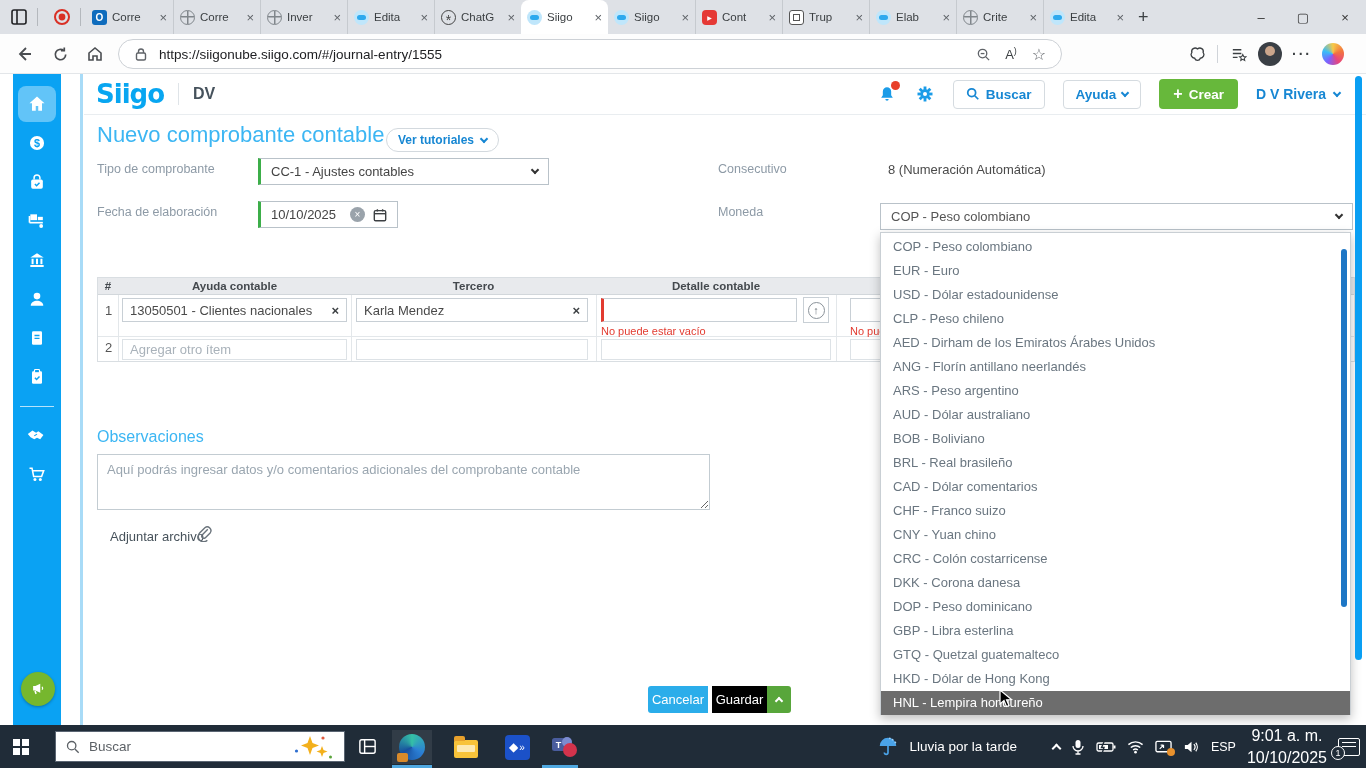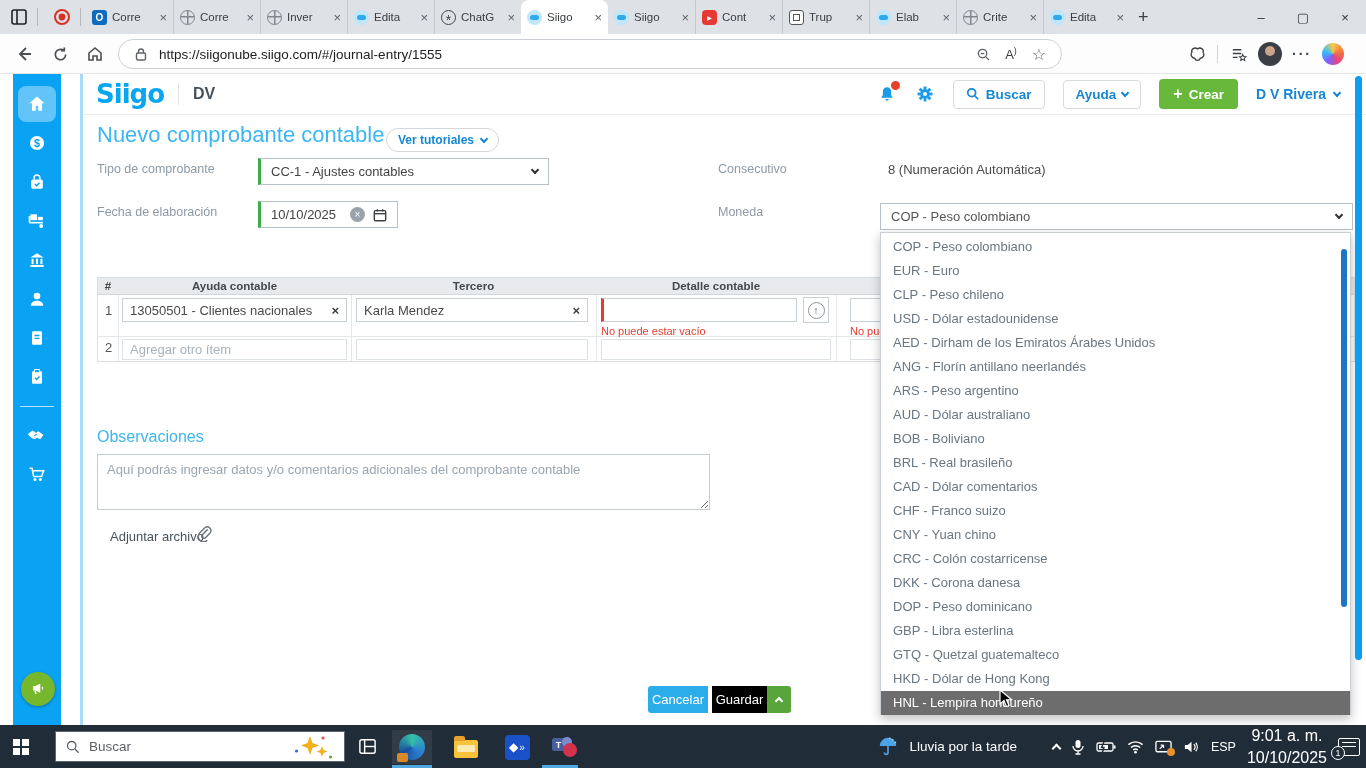--- a/index.html
+++ b/index.html
@@ -511,23 +511,23 @@
         <span class="chev chev-up"></span>
       </div>
 
     <div class="dropdown">
       <div>
 
           <div class="dd-item">COP - Peso colombiano</div>
 
           <div class="dd-item">EUR - Euro</div>
 
+          <div class="dd-item">USD - Dólar estadounidense</div>
+
           <div class="dd-item">CLP - Peso chileno</div>
-
-          <div class="dd-item">USD - Dólar estadounidense</div>
 
           <div class="dd-item">AED - Dirham de los Emiratos Árabes Unidos</div>
 
           <div class="dd-item">ANG - Florín antillano neerlandés</div>
 
           <div class="dd-item">ARS - Peso argentino</div>
 
           <div class="dd-item">AUD - Dólar australiano</div>
 
           <div class="dd-item">BOB - Boliviano</div>

